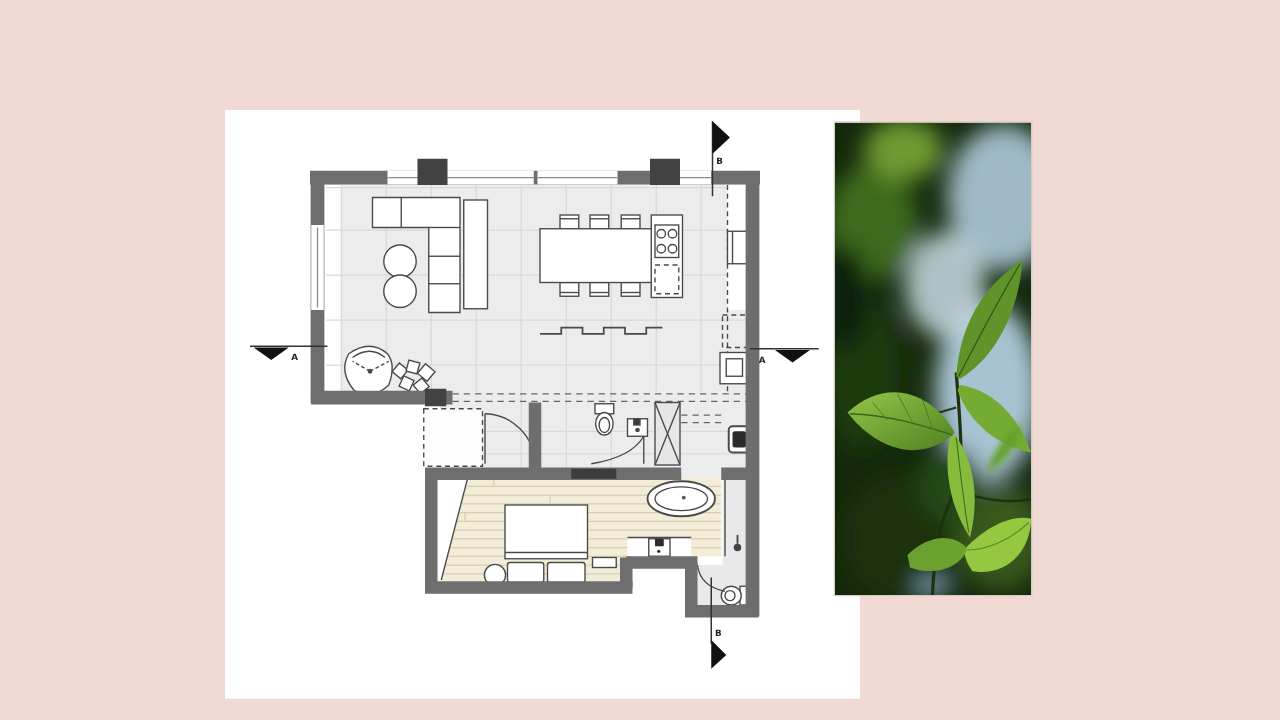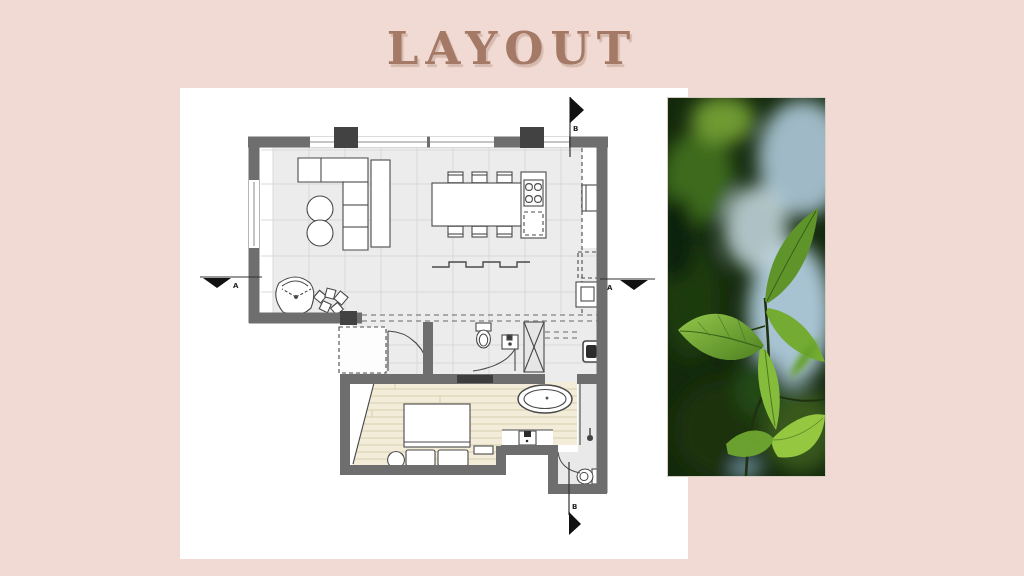--- a/index.html
+++ b/index.html
@@ -27,21 +27,20 @@
     outline:1px solid #d8cdc5;
   }
   svg{display:block;}
   text.marker{font-family:"DejaVu Sans",sans-serif;font-size:7px;fill:#222;font-weight:bold;}
 </style>
 </head>
 <body>
 
 <div class="slide">
 
-  <div class="slide-title">LAYOUT</div>
 
   <div class="plan-panel"></div>
 
   <svg class="plan-svg" viewBox="0 0 1024 576">
 
     <g>
       <rect x="254" y="142" width="348" height="176" fill="#ececec"></rect>
       <rect x="259" y="148" width="14" height="165" fill="#ffffff"></rect>
       <rect x="352" y="313" width="250" height="69" fill="#ececec"></rect>
 

